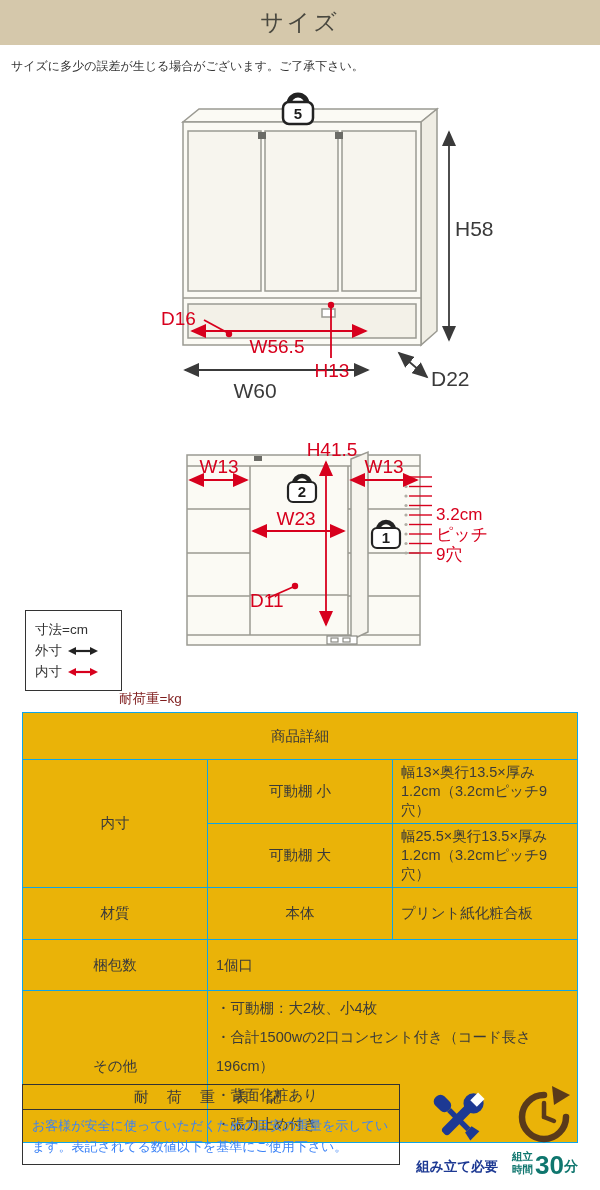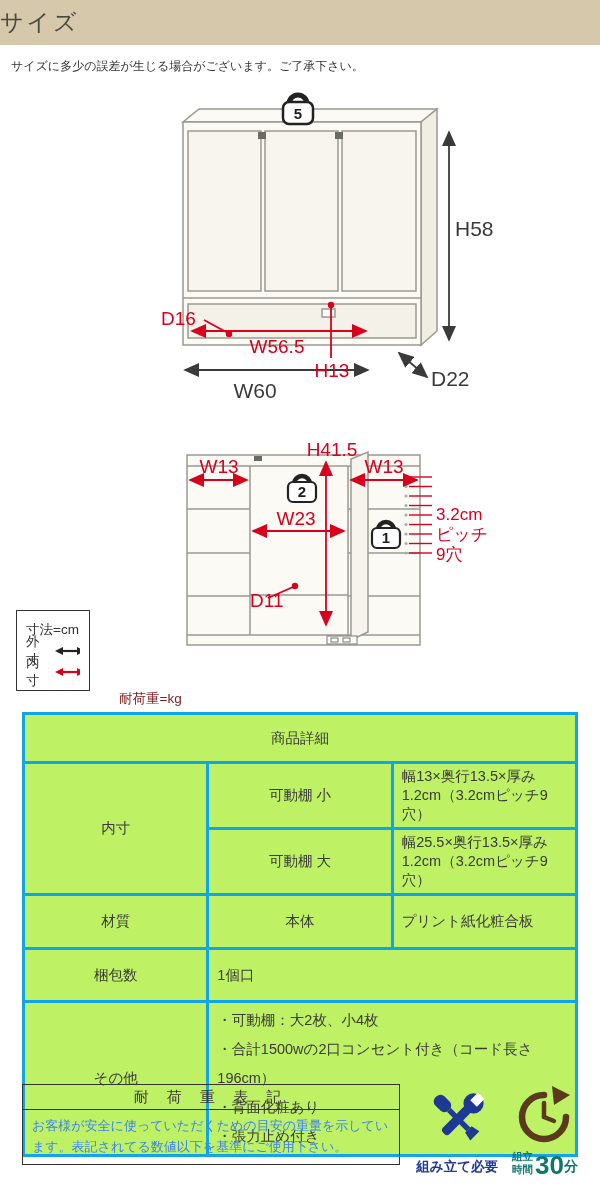--- a/index.html
+++ b/index.html
@@ -3,37 +3,37 @@
 <meta charset="utf-8">
 <style>
   html,body{margin:0;padding:0;}
   body{
     width:600px;height:1190px;position:relative;background:#fff;overflow:hidden;
     font-family:"Liberation Sans","DejaVu Sans",sans-serif;color:#3a3a3a;
   }
   .abs{position:absolute;}
   
   .hdr{top:0;left:0;width:600px;height:45px;background:#d5c8ab;display:flex;
-       align-items:center;justify-content:flex-start;font-size:23px;letter-spacing:3px;color:#49483f;}
+       align-items:center;justify-content:center;font-size:23px;letter-spacing:3px;color:#49483f;}
   .notice{top:58px;left:11px;width:580px;font-size:12px;color:#333;}
   
   svg text{font-family:"Liberation Sans","DejaVu Sans",sans-serif;}
   .dim-b{font-size:21px;fill:#3a3a3a;}
   .dim-r{font-size:19px;fill:#d7001d;}
   .pitch-t{font-size:17px;fill:#d7001d;}
   .badge-num{font-size:15px;font-weight:bold;fill:#1c1c1c;text-anchor:middle;}
   
-  .legend{top:610px;left:16px;width:74px;box-sizing:border-box;border:1.5px solid #333;
+  .legend{top:610px;left:25px;width:97px;box-sizing:border-box;border:1.5px solid #333;
           background:#fff;padding:8px 9px;font-size:13.5px;color:#333;}
   .legend-row{display:flex;align-items:center;gap:6px;height:21px;}
   .load-note{top:690px;left:119px;font-size:13.5px;color:#7f1d1d;}
   
   .detail{position:absolute;top:712px;left:22px;width:556px;border-collapse:collapse;
           color:#3a3a3a;table-layout:fixed;}
-  .detail td{border:3px solid #0ea5e9;font-size:14.5px;padding:3px 8px;background:#bef264;}
+  .detail td{border:1px solid #0ea5e9;font-size:14.5px;padding:3px 8px;background:#eab308;}
   .t-title{text-align:center;font-size:21px;height:40px;}
   .c1{width:92px;text-align:center;}
   .c2{width:88px;text-align:center;}
   .c3{text-align:left;padding-left:12px;font-size:14px;}
   .h45{height:45px;} .h44{height:44px;}
   .other-cell{height:140px;vertical-align:middle;margin-top:39px;}
   .other-cell div{line-height:2;}
   
   .lb{top:1084px;left:22px;width:378px;box-sizing:border-box;}
   .lb-title{border:1.5px solid #333;height:26px;display:flex;align-items:center;justify-content:center;

